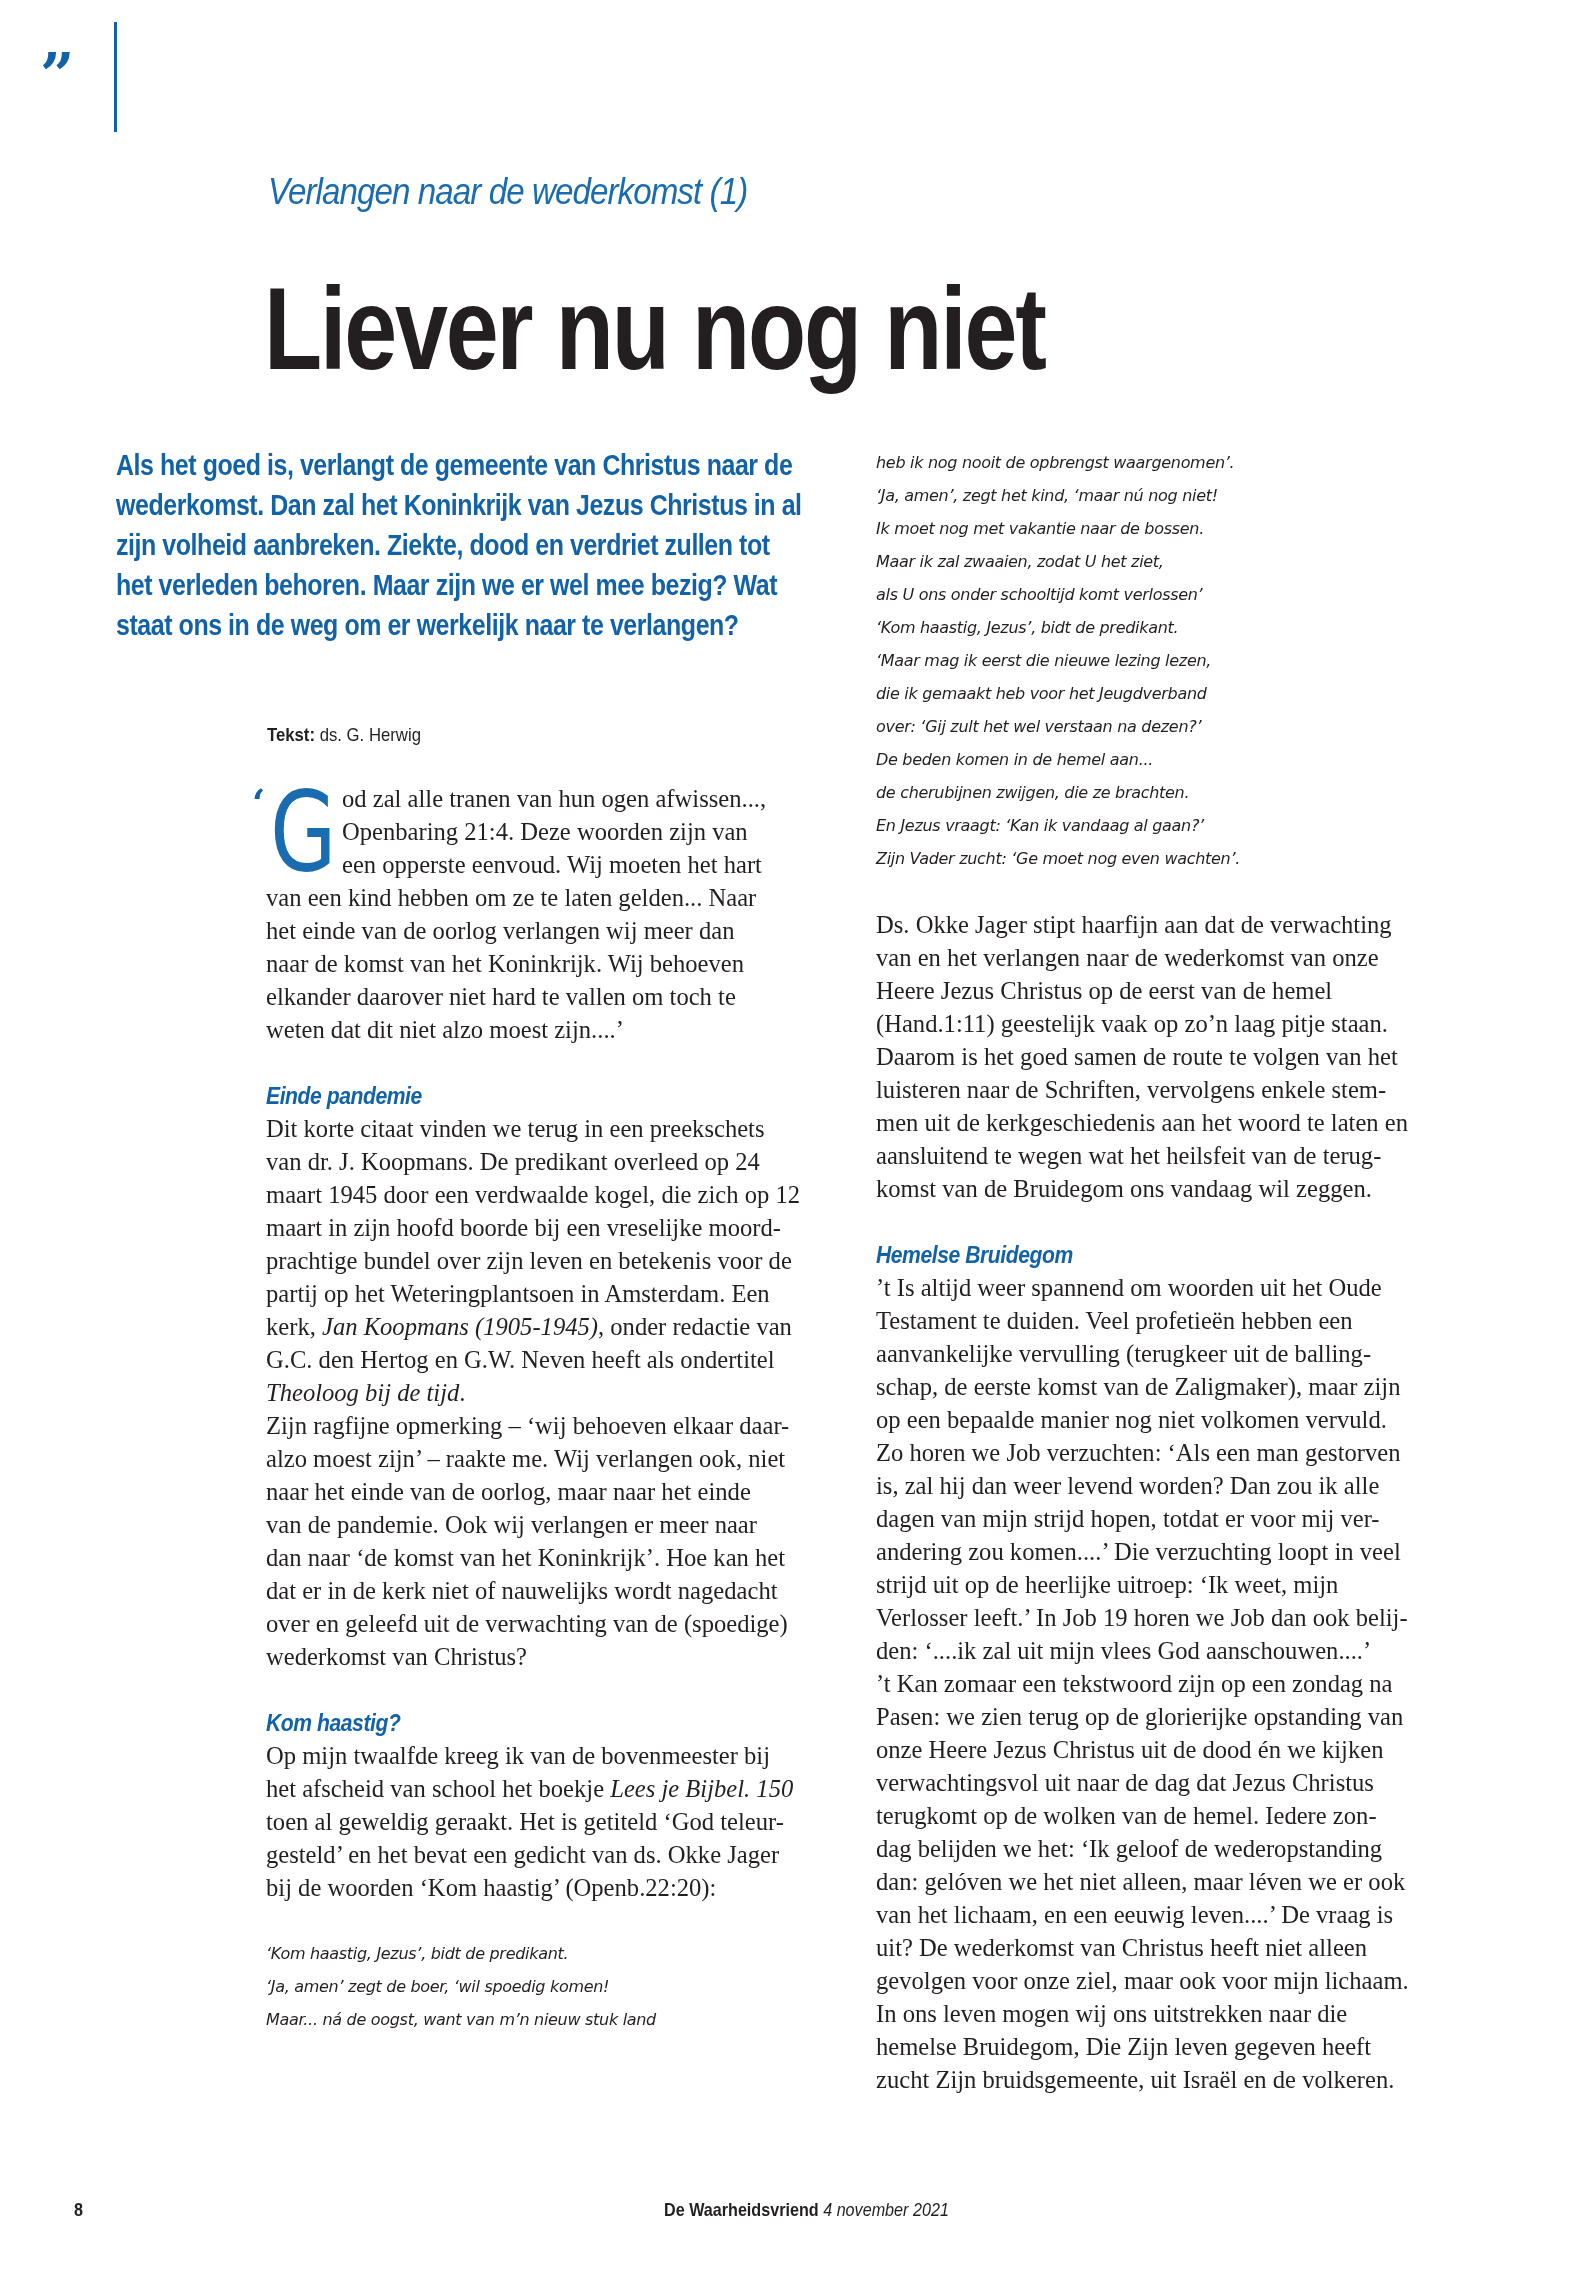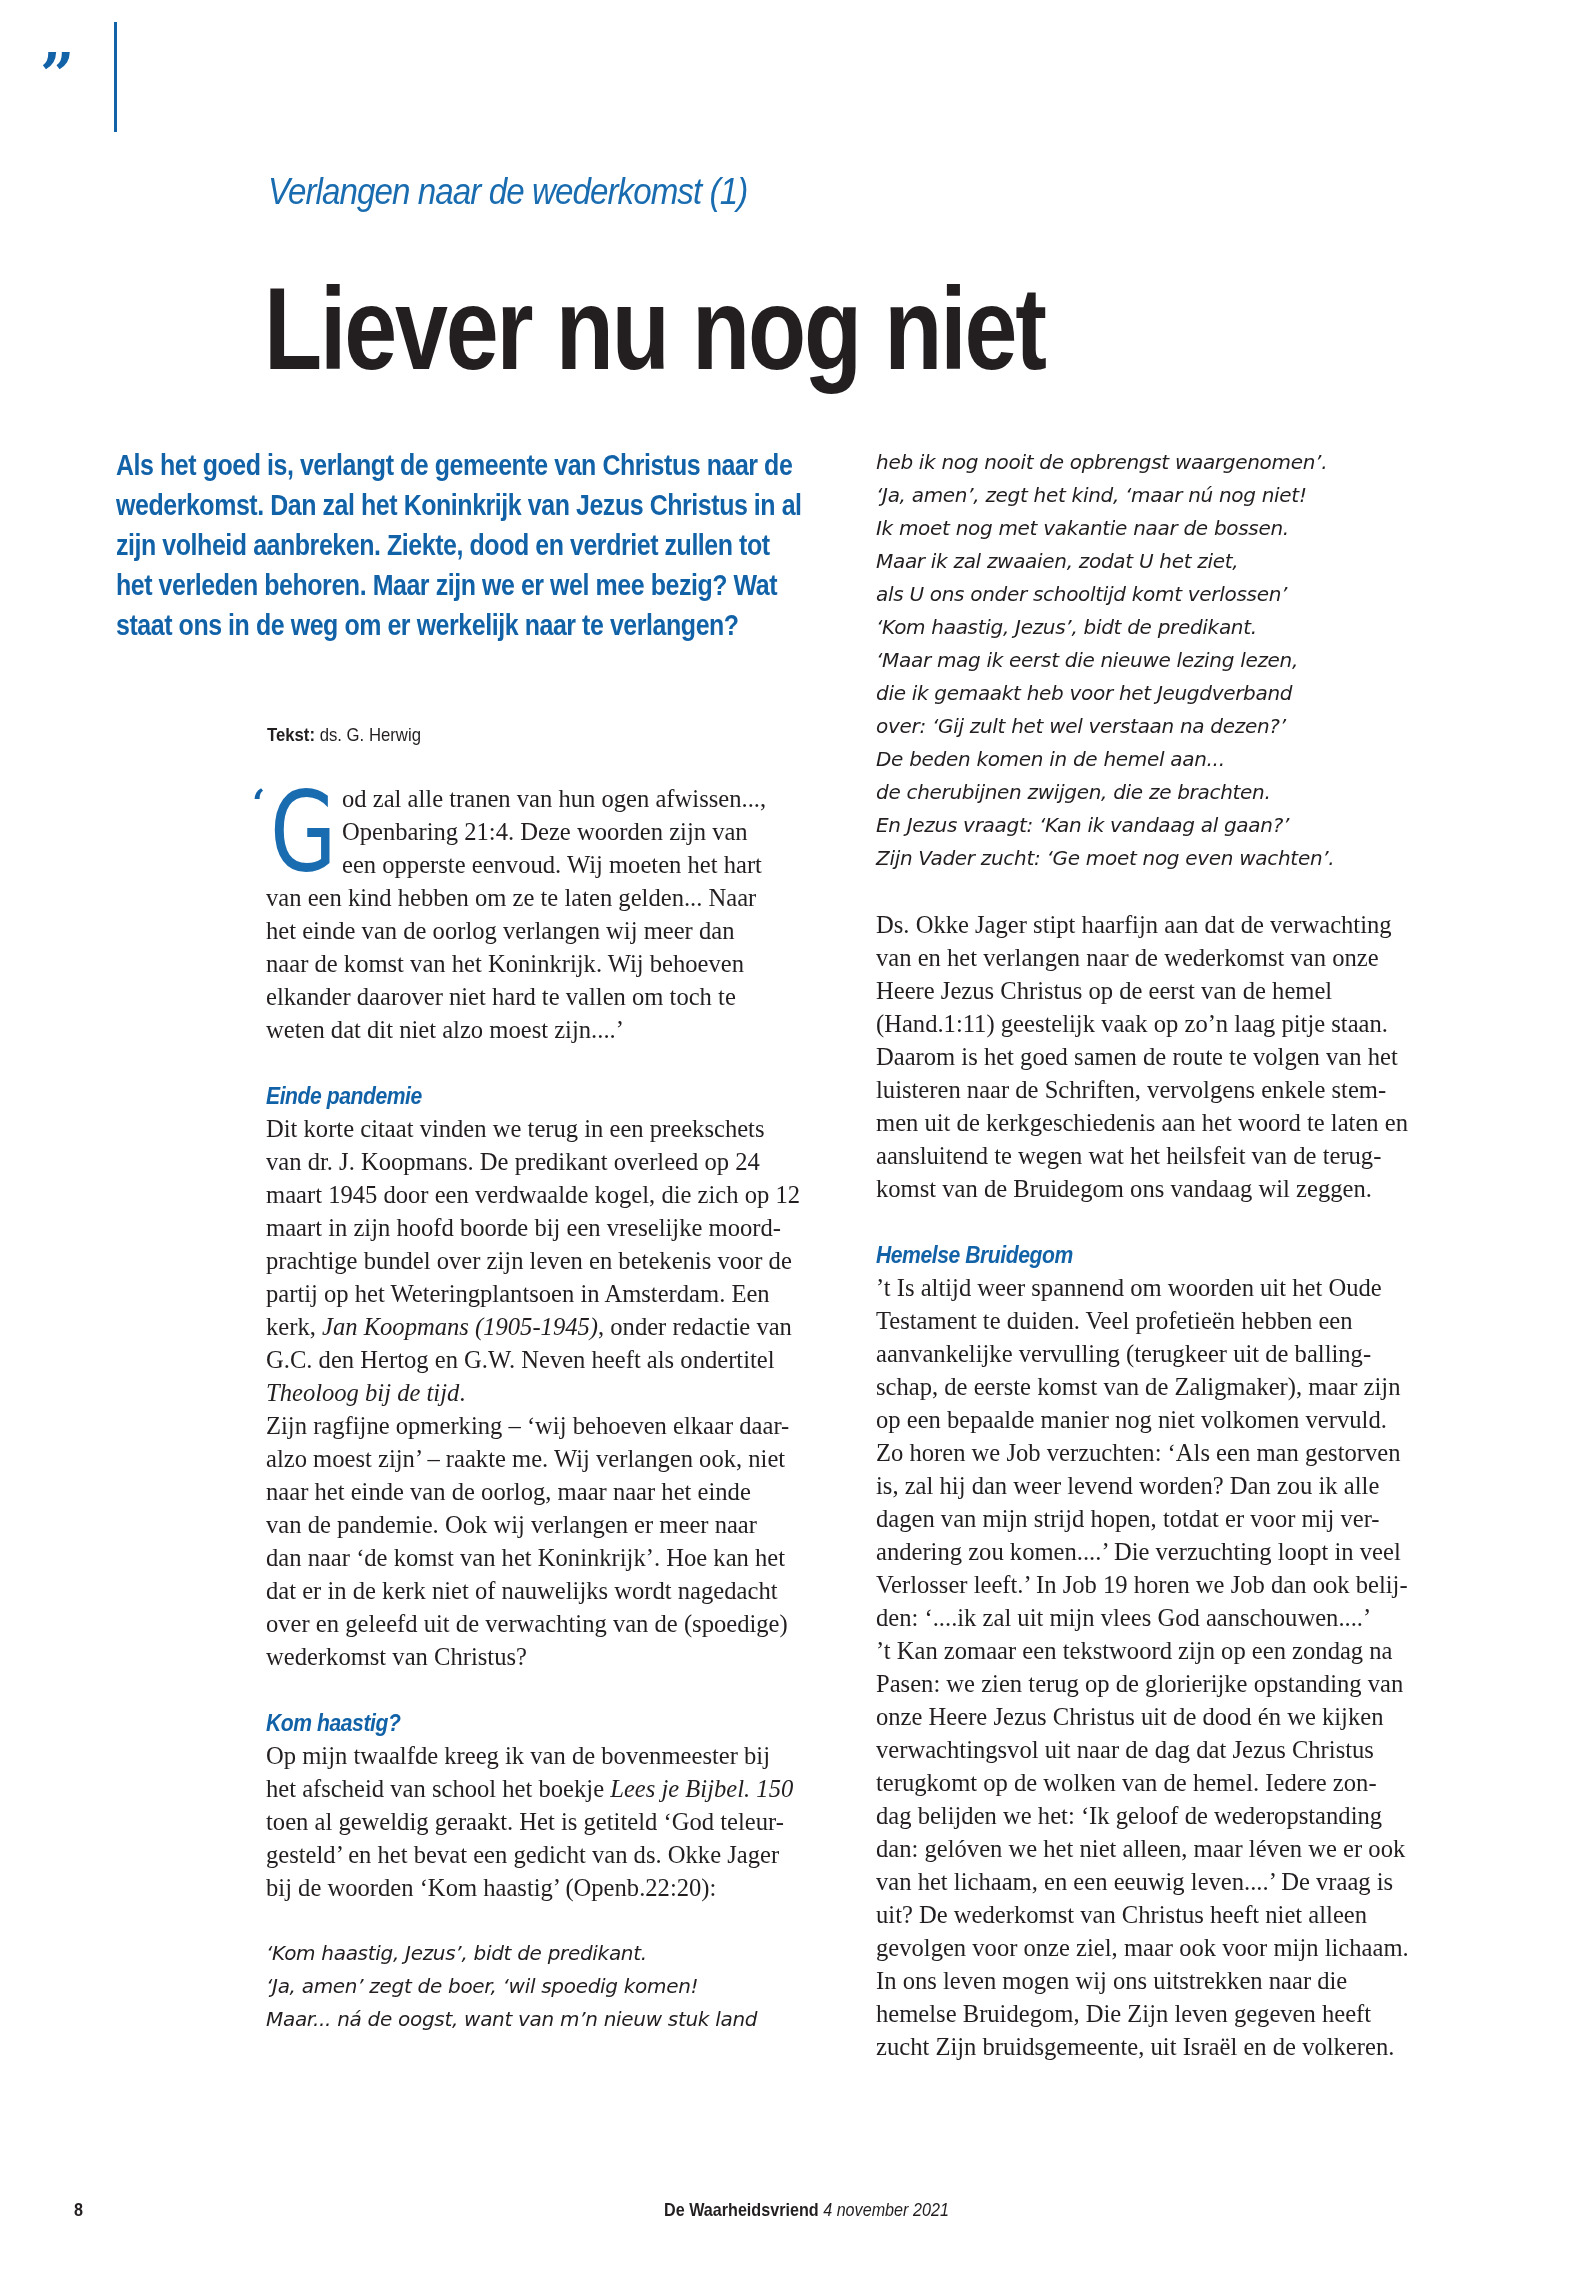--- a/index.html
+++ b/index.html
@@ -33,21 +33,21 @@
   .byline b { font-weight: bold; }
   .col { font-family: "Liberation Serif", serif; font-size: 24.6px; line-height: 33px; color: #231f20; }
   .col .ln { display: block; white-space: nowrap; height: 33px; }
   .col .ln.gap { height: 33px; }
   .col .sub {
     display: block; height: 33px; font-family: "Liberation Sans", sans-serif; font-weight: bold; font-style: italic;
     font-size: 24px; color: #1262a8; letter-spacing: -0.5px; transform: scaleX(0.88); transform-origin: left center; white-space: nowrap;
   }
   .col .poem {
     display: block; height: 33px; white-space: nowrap; font-family: "DejaVu Sans", sans-serif; font-style: italic;
-    font-size: 20px; letter-spacing: -0.3px;
+    font-size: 16px; letter-spacing: -0.3px;
   }
   .col i { font-style: italic; }
   .left-col { left: 266px; top: 782px; width: 552px; }
   .right-col { left: 876px; top: 446px; width: 561px; }
   .dropcap-wrap { position: relative; }
   .dropcap-quote {
     position: absolute; left: -14px; top: 1.7px; font-family: "DejaVu Serif", serif; font-weight: bold;
     font-size: 38px; line-height: 38px; color: #1262a8;
   }
   .dropcap {
@@ -161,20 +161,21 @@
   <span class="sub">Hemelse Bruidegom</span>
   <span class="ln">’t Is altijd weer spannend om woorden uit het Oude</span>
   <span class="ln">Testament te duiden. Veel profetieën hebben een</span>
   <span class="ln">aanvankelijke vervulling (terugkeer uit de balling-</span>
   <span class="ln">schap, de eerste komst van de Zaligmaker), maar zijn</span>
   <span class="ln">op een bepaalde manier nog niet volkomen vervuld.</span>
   <span class="ln">Zo horen we Job verzuchten: ‘Als een man gestorven</span>
   <span class="ln">is, zal hij dan weer levend worden? Dan zou ik alle</span>
   <span class="ln">dagen van mijn strijd hopen, totdat er voor mij ver-</span>
   <span class="ln">andering zou komen....’ Die verzuchting loopt in veel</span>
+  <span class="ln">strijd uit op de heerlijke uitroep: ‘Ik weet, mijn</span>
   <span class="ln">Verlosser leeft.’ In Job 19 horen we Job dan ook belij-</span>
   <span class="ln">den: ‘....ik zal uit mijn vlees God aanschouwen....’</span>
   <span class="ln">’t Kan zomaar een tekstwoord zijn op een zondag na</span>
   <span class="ln">Pasen: we zien terug op de glorierijke opstanding van</span>
   <span class="ln">onze Heere Jezus Christus uit de dood én we kijken</span>
   <span class="ln">verwachtingsvol uit naar de dag dat Jezus Christus</span>
   <span class="ln">terugkomt op de wolken van de hemel. Iedere zon-</span>
   <span class="ln">dag belijden we het: ‘Ik geloof de wederopstanding</span>
   <span class="ln">dan: gelóven we het niet alleen, maar léven we er ook</span>
   <span class="ln">van het lichaam, en een eeuwig leven....’ De vraag is</span>

